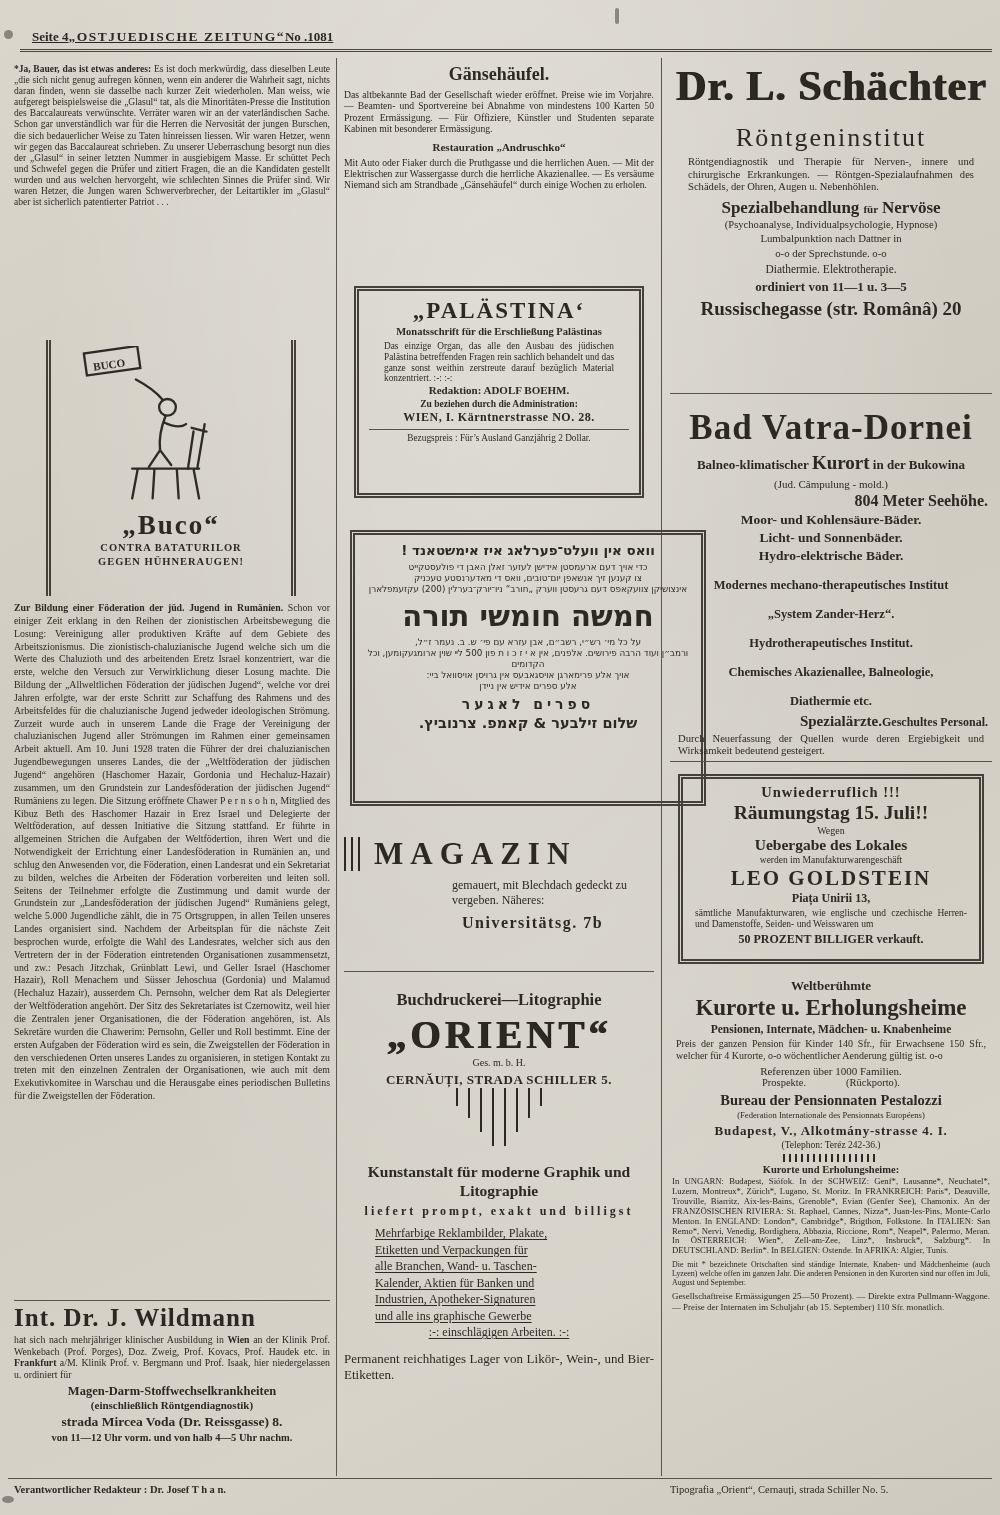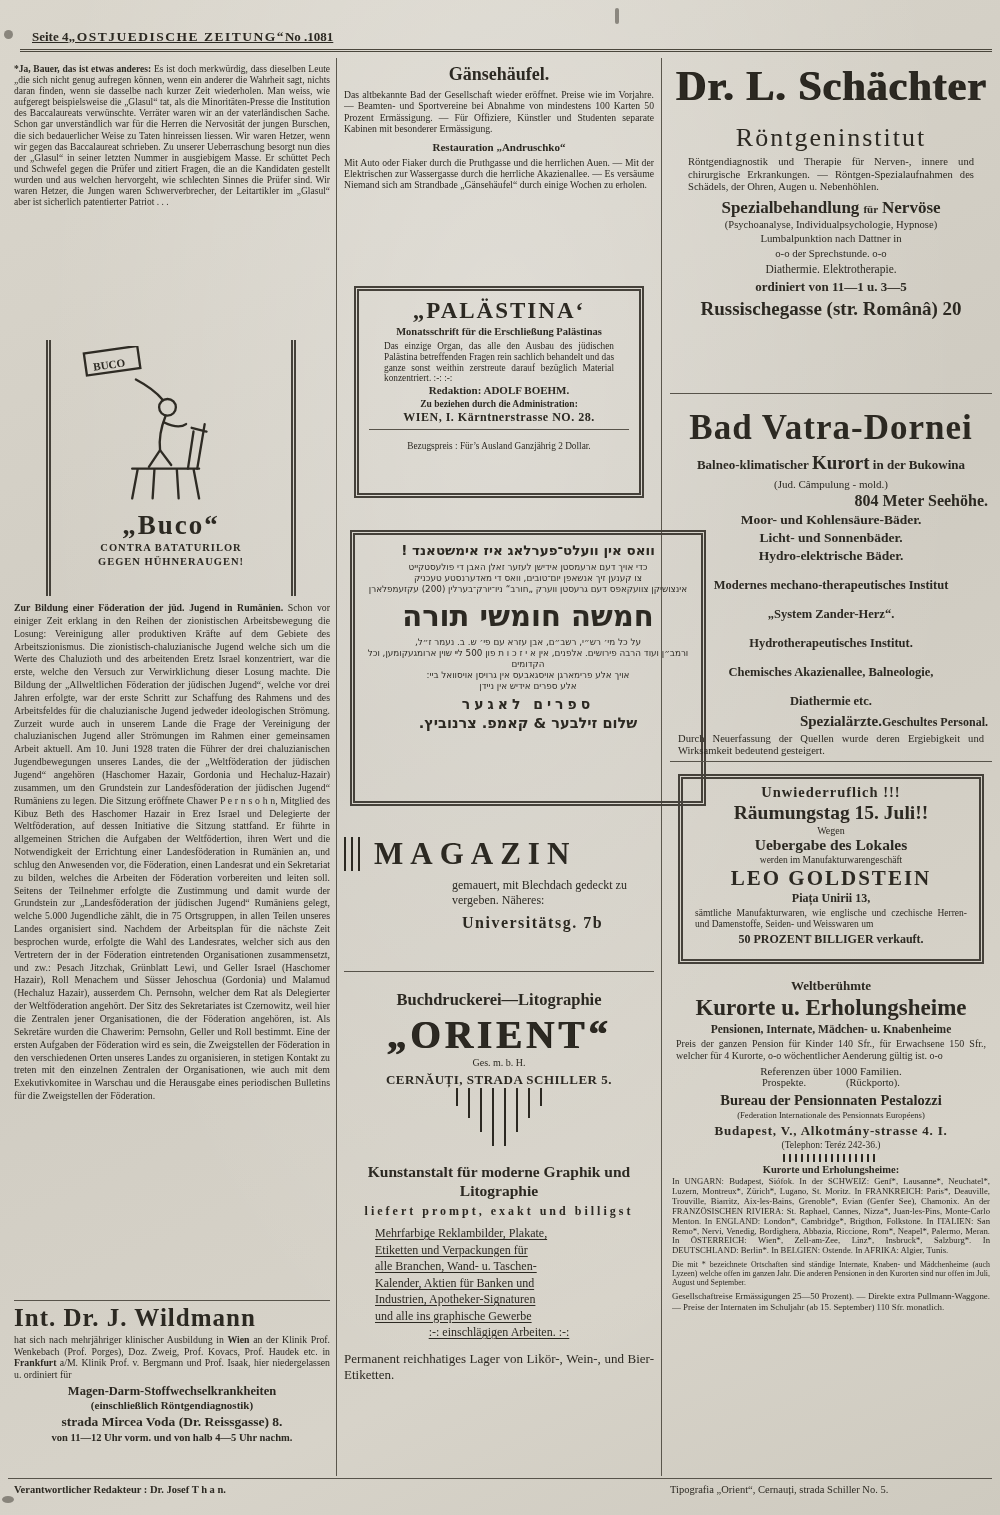--- a/index.html
+++ b/index.html
@@ -51,21 +51,21 @@
   .gaense-p { font-size:9.7px; line-height:11.4px; }
   .gaense-sub { font-size:11px; font-weight:bold; margin:6px 0 4px; }
   .palaestina { left:354px; top:286px; width:290px; height:212px;
     border:5px double #45413a; padding:7px 10px 5px; overflow:hidden; }
   .pal-title { font-size:23px; font-weight:bold; letter-spacing:2px; }
   .pal-sub { font-size:10.5px; font-weight:bold; margin:2px 0 4px; }
   .pal-body { font-size:9.3px; line-height:10.8px; width:230px; margin:0 auto; }
   .pal-red { font-size:11px; font-weight:bold; }
   .pal-admin { font-size:9.5px; font-weight:bold; margin-top:3px; }
   .pal-addr { font-size:12px; font-weight:bold; letter-spacing:.5px; margin-top:1px; }
-  .pal-price { font-size:9.3px; border-top:1px solid #57534a; margin-top:4px; padding-top:11px; }
+  .pal-price { font-size:9.3px; border-top:1px solid #57534a; margin-top:4px; padding-top:3px; }
   .hebrew { left:350px; top:530px; width:356px; height:276px; direction:rtl;
     border:5px double #45413a; padding:7px 9px; overflow:hidden;
     font-family:"DejaVu Sans", sans-serif; }
   .heb-head { font-size:13.5px; font-weight:bold; margin-bottom:4px; }
   .heb-small { font-size:8.8px; line-height:11px; }
   .heb-big { font-size:29px; font-weight:bold; margin:4px 0; }
   .heb-store { font-size:14px; font-weight:bold; margin-top:4px; letter-spacing:4px; }
   .heb-owner { font-size:14.5px; font-weight:bold; margin-top:3px; }
   .magazin { left:344px; top:822px; width:310px; height:150px; overflow:hidden;
     border-bottom:1px solid #57534a; padding-top:14px; }

